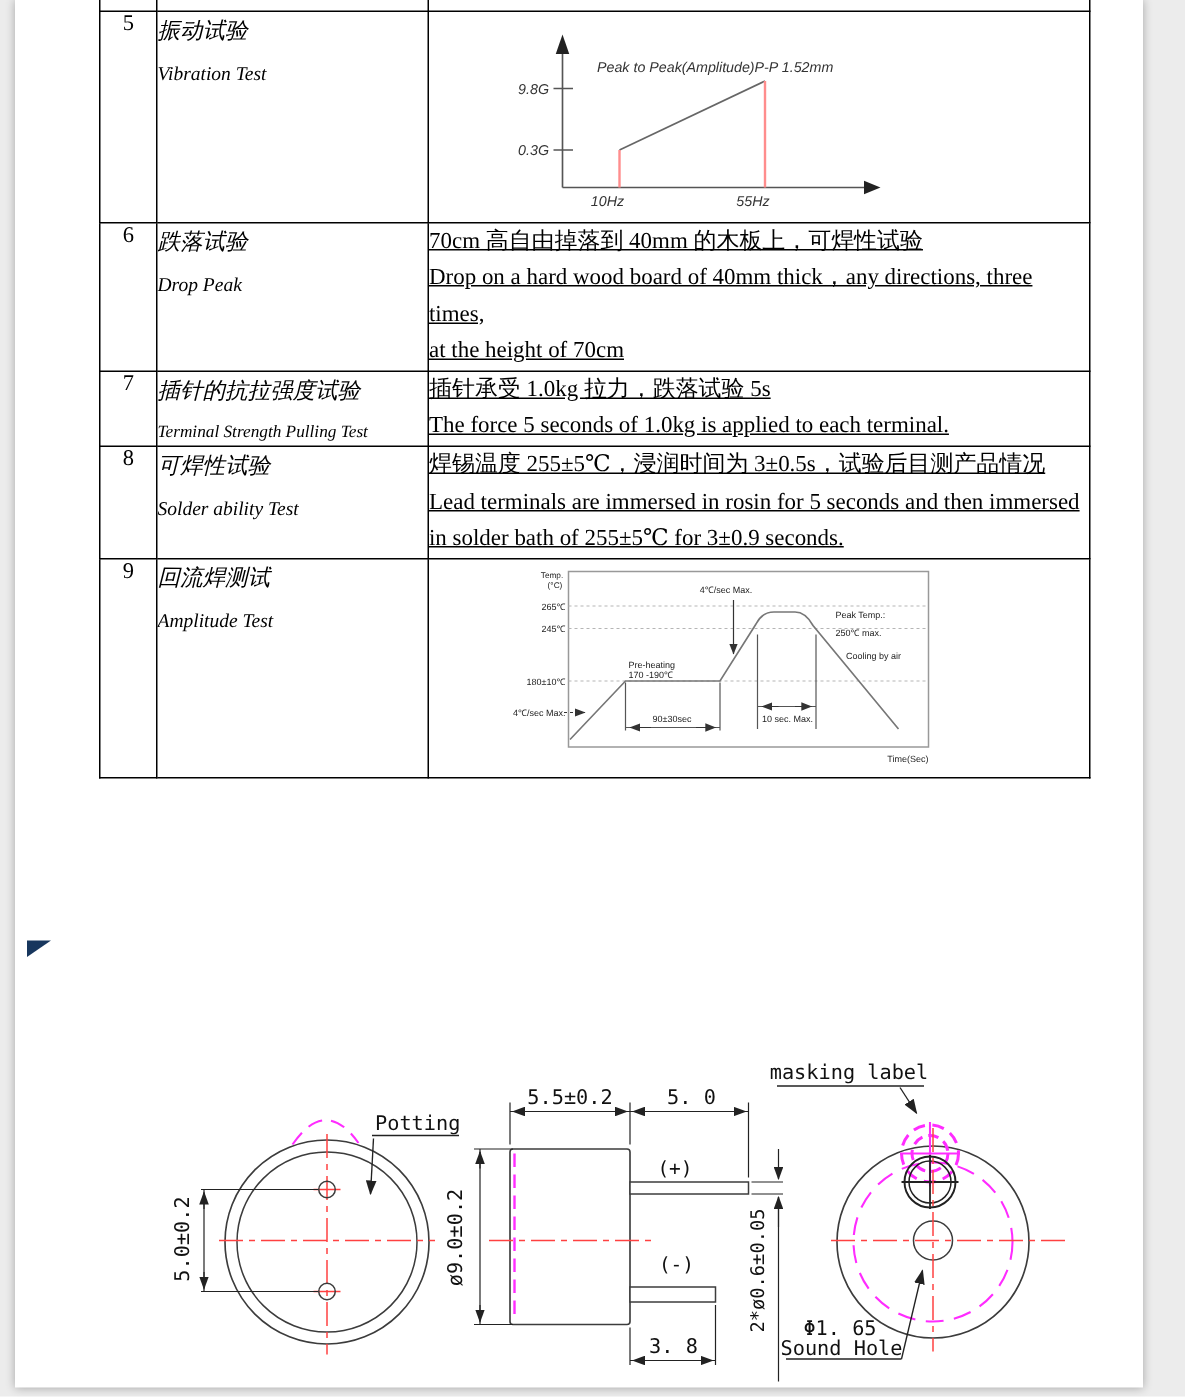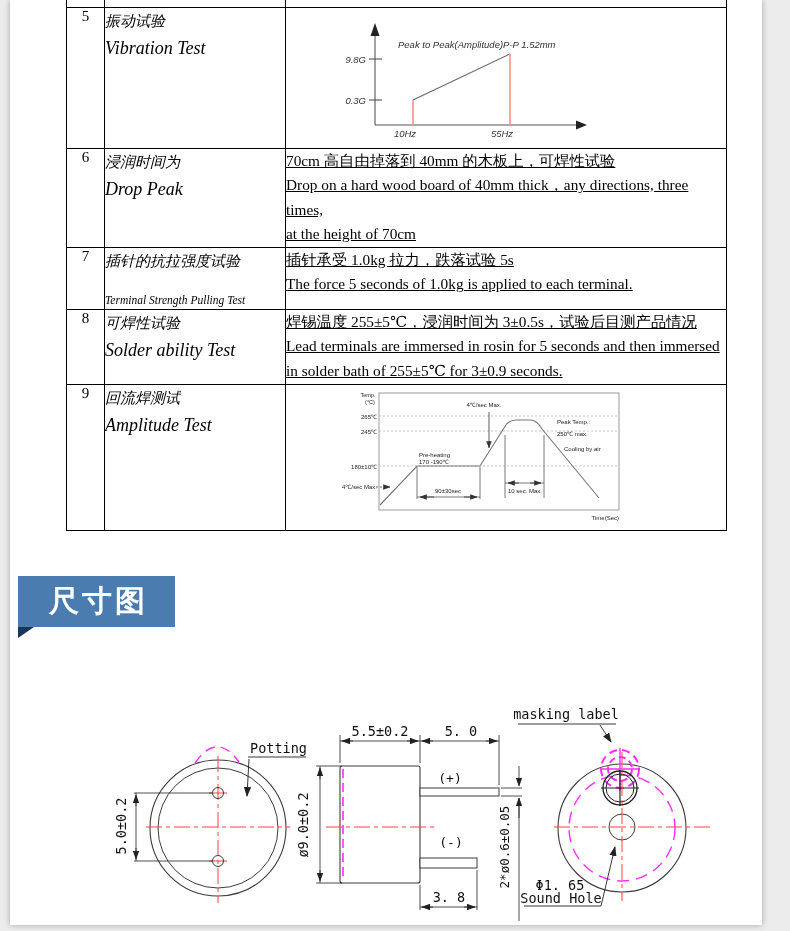--- a/index.html
+++ b/index.html
@@ -21,22 +21,22 @@
   table.spec td{border:1px solid #000;vertical-align:top;padding:0;overflow:hidden;}
   td.c-num{width:37px;text-align:center;font-size:15px;padding-top:4px;}
   td.c-name{width:180px;font-size:15px;line-height:27px;padding:4px 0 0 9px;font-style:italic;}
   td.c-desc{width:440px;font-size:15.3px;line-height:24.6px;padding:3px 0 0 7px;text-decoration:underline;}
   tr.h-stub{height:8px;}  tr.h-stub td{border-top:none;}
   tr.h-r5{height:141px;}
   tr.h-r6{height:72px;}
   tr.h-r7{height:50px;}
   tr.h-r8{height:72px;}
   tr.h-r9{height:146px;}
-  .name-en{font-size:18px;}
-  .name-en.small{font-size:11.5px;line-height:18px;display:block;margin-top:16px;}
+  .name-en{font-size:13px;}
+  .name-en.small{font-size:11.5px;line-height:18px;display:block;margin-top:4px;}
   .tight{line-height:24px;}
   
   svg.vibsvg{display:block;margin:11px 0 0 44px;}
   svg.refsvg{display:block;margin:5px 0 0 56px;}
   .cadfont{font-family:"DejaVu Sans Mono","Liberation Mono",monospace;}
   .itfont{font-family:"Liberation Sans",sans-serif;font-style:italic;}
   
   .ribbon{
     position:absolute;left:8px;top:576px;width:157px;height:51px;
     background:#4a7cb0;color:#fff;box-sizing:border-box;
@@ -92,21 +92,21 @@
             <text x="75" y="118" text-anchor="middle">10Hz</text>
             <text x="172" y="118" text-anchor="middle">55Hz</text>
           </g>
         </svg>
       </td>
     </tr>
 
     <tr class="h-r6">
       <td class="c-num">6</td>
       <td class="c-name">
-        <div>浸润时间为</div>
+        <div>跌落试验</div>
         <div class="name-en">Drop Peak</div>
       </td>
       <td class="c-desc">
         <div>70cm 高自由掉落到 40mm 的木板上，可焊性试验</div>
         <div>Drop on a hard wood board of 40mm thick，any directions, three times,</div>
         <div>at the height of 70cm</div>
       </td>
     </tr>
 
     <tr class="h-r7">
@@ -186,23 +186,20 @@
             <text x="106" y="103" text-anchor="middle">90±30sec</text>
             <text x="183" y="103" text-anchor="middle">10 sec. Max.</text>
             <text x="277" y="130" text-anchor="end">Time(Sec)</text>
           </g>
         </svg>
       </td>
     </tr>
   </tbody>
     </table>
 
-  <div class="ribbon">
-    <span>尺寸图</span>
-  </div>
   <div class="ribbon-fold"></div>
 
   <svg class="drawing" width="680" height="230" viewBox="0 0 680 230">
     <defs>
       <marker id="ahd" orient="auto" markerWidth="11" markerHeight="8" refX="10" refY="4">
         <path d="M0,0 L11,4 L0,8 z" fill="#222"></path>
       </marker>
     </defs>
 
     <g>

